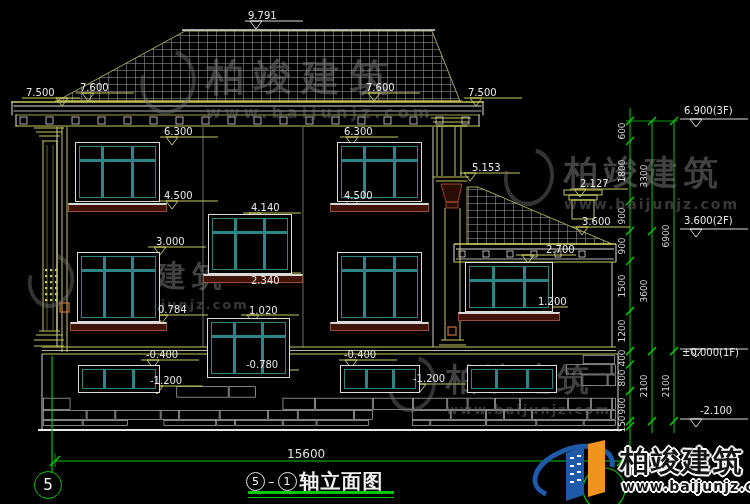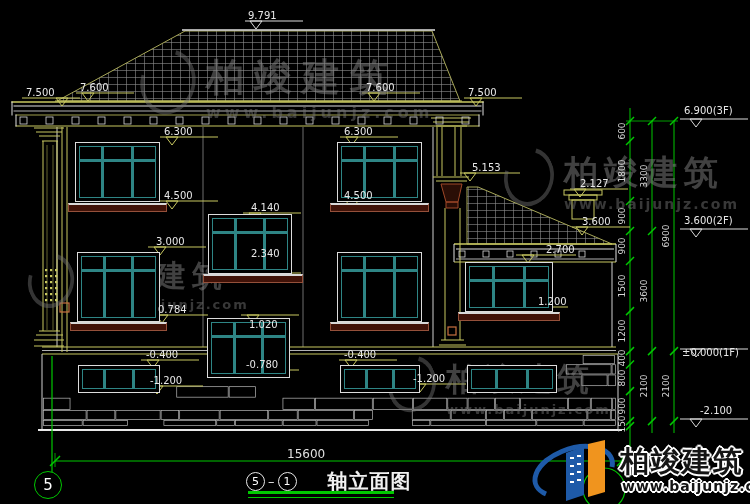--- a/index.html
+++ b/index.html
@@ -19,21 +19,21 @@
   .bubble{position:absolute;border:1.5px solid #00c800;border-radius:50%;color:#fff;
           display:flex;align-items:center;justify-content:center;background:transparent;}
   .wm{position:absolute;display:flex;align-items:flex-start;gap:8px;pointer-events:none;}
   .wm-mark{display:block;border:4px solid rgba(115,115,115,.45);border-radius:50%;
            border-top-color:transparent;transform:rotate(-35deg) skewX(-10deg);}
   .wm-cn{font-weight:bold;color:rgba(130,130,130,.5);white-space:nowrap;}
   .wm-url{font-weight:bold;color:rgba(112,112,112,.5);white-space:nowrap;}
   .title-block{position:absolute;left:246px;top:468px;display:flex;align-items:center;gap:3px;color:#f0f0f0;}
   .tb-circle{width:17px;height:17px;border:1.5px solid #e8e8e8;border-radius:50%;font-size:11px;
              display:flex;align-items:center;justify-content:center;color:#fff;}
-  .tb-name{font-size:20px;font-weight:bold;letter-spacing:1px;margin-left:28px;}
+  .tb-name{font-size:20px;font-weight:bold;letter-spacing:1px;}
   .tb-dash{font-size:13px;}
   .underline{position:absolute;background:#00c800;}
   .logo{position:absolute;left:528px;top:436px;width:222px;height:68px;}
   .logo-cn{position:absolute;left:92px;top:6px;font-size:29px;font-weight:bold;color:#151515;letter-spacing:2px;
            white-space:nowrap;text-shadow:-2px 0 #fff,2px 0 #fff,0 -2px #fff,0 2px #fff,
            -1px -1px #fff,1px 1px #fff,1px -1px #fff,-1px 1px #fff;}
   .logo-url{position:absolute;left:94px;top:42px;font-size:14px;font-weight:bold;color:#151515;letter-spacing:1px;
            white-space:nowrap;text-shadow:-2px 0 #fff,2px 0 #fff,0 -2px #fff,0 2px #fff,
            -1px -1px #fff,1px 1px #fff,1px -1px #fff,-1px 1px #fff;}
 </style>
@@ -450,22 +450,22 @@
       <div class="lvl" style="left: 366px; top: 83px;">7.600</div>
       <div class="lvl" style="left: 468px; top: 88px;">7.500</div>
       <div class="lvl" style="left: 164px; top: 127px;">6.300</div>
       <div class="lvl" style="left: 164px; top: 191px;">4.500</div>
       <div class="lvl" style="left: 344px; top: 127px;">6.300</div>
       <div class="lvl" style="left: 344px; top: 191px;">4.500</div>
       <div class="lvl" style="left: 472px; top: 163px;">5.153</div>
       <div class="lvl" style="left: 580px; top: 179px;">2.127</div>
       <div class="lvl" style="left: 582px; top: 217px;">3.600</div>
       <div class="lvl" style="left: 251px; top: 203px;">4.140</div>
-      <div class="lvl" style="left: 251px; top: 249px;">2.340</div>
-      <div class="lvl" style="left: 249px; top: 320px; text-align: center;">1.020</div>
+      <div class="lvl" style="left: 251px; top: 276px;">2.340</div>
+      <div class="lvl" style="left: 249px; top: 306px; text-align: center;">1.020</div>
       <div class="lvl" style="left: 246px; top: 360px;">-0.780</div>
       <div class="lvl" style="left: 156px; top: 237px;">3.000</div>
       <div class="lvl" style="left: 158px; top: 305px;">0.784</div>
       <div class="lvl" style="left: 546px; top: 245px;">2.700</div>
       <div class="lvl" style="left: 538px; top: 297px;">1.200</div>
       <div class="lvl" style="left: 146px; top: 350px;">-0.400</div>
       <div class="lvl" style="left: 150px; top: 376px;">-1.200</div>
       <div class="lvl" style="left: 344px; top: 350px;">-0.400</div>
       <div class="lvl" style="left: 413px; top: 374px;">-1.200</div>
       <div class="lvl" style="left: 684px; top: 106px;">6.900(3F)</div>

